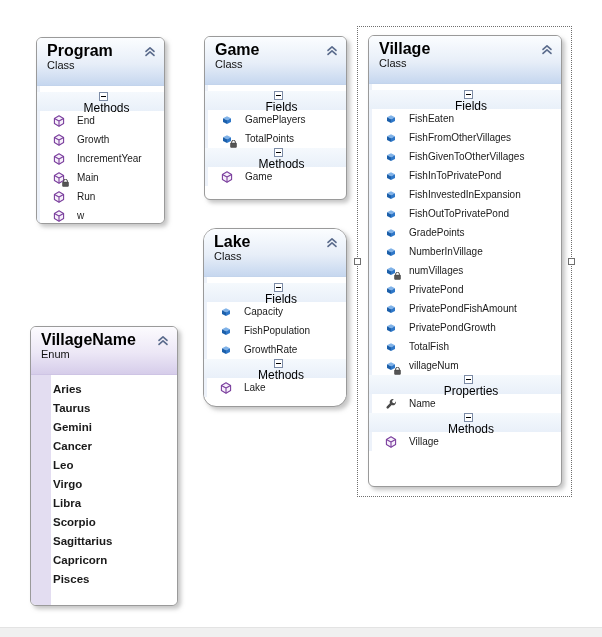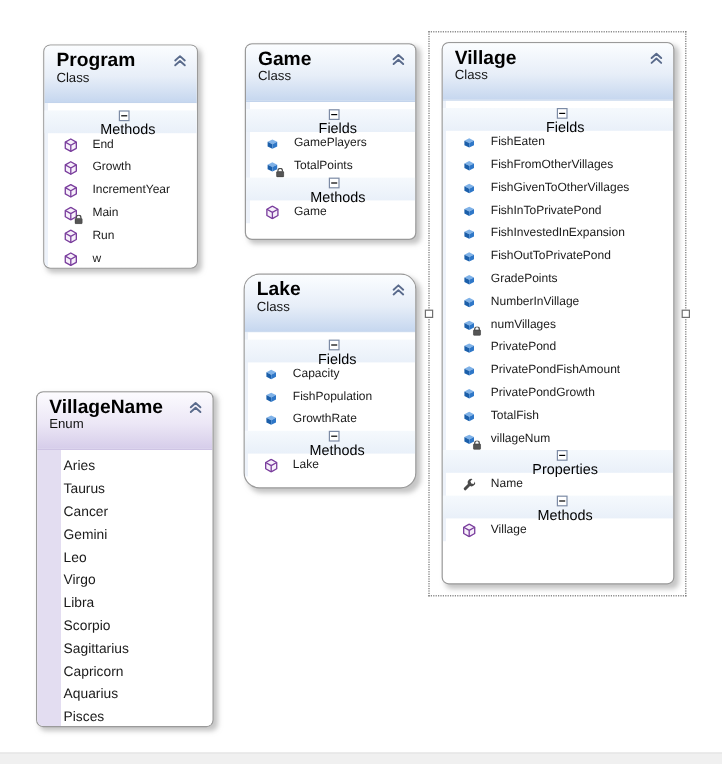--- a/index.html
+++ b/index.html
@@ -53,21 +53,21 @@
   .expander::after{
     content:"";position:absolute;left:1px;right:1px;top:3px;height:1px;background:#000;
   }
   .member-row{height:19px;display:flex;align-items:center;}
   .member-icon{
     width:12px;height:12px;margin-left:16px;position:relative;flex:0 0 12px;
   }
   .member-icon svg{display:block;}
   .lock-badge{position:absolute;right:-4px;bottom:-3px;width:7px;height:8px;}
   .member-label{font-size:10px;color:#1a1a1a;margin-left:12px;white-space:nowrap;}
-  .enum-row{height:19px;display:flex;align-items:center;padding-left:22px;}
+  .enum-row{height:19px;display:flex;align-items:center;padding-left:22px;font-weight:bold;}
   .enum-label{font-size:11.5px;color:#1a1a1a;white-space:nowrap;}
   
   #box-program{left:36px;top:37px;width:127px;height:185px;}
   #box-game{left:204px;top:36px;width:141px;height:162px;}
   #box-lake{left:203px;top:228px;width:142px;height:177px;border-radius:13px;}
   #box-village{left:368px;top:35px;width:192px;height:450px;}
   #box-villagename{left:30px;top:326px;width:146px;height:278px;}
   .selection-rect{
     position:absolute;left:357px;top:26px;width:213px;height:469px;
     border:1px dotted #6f6f6f;
@@ -482,45 +482,42 @@
         </svg></span>
   </div>
   <div class="box-body enum-body" style="height:230px;">
       <div class="enum-row">
         <span class="enum-label">Aries</span>
       </div>
       <div class="enum-row">
         <span class="enum-label">Taurus</span>
       </div>
       <div class="enum-row">
+        <span class="enum-label">Gemini</span>
+      </div>
+      <div class="enum-row">
         <span class="enum-label">Cancer</span>
       </div>
       <div class="enum-row">
-        <span class="enum-label">Gemini</span>
-      </div>
-      <div class="enum-row">
         <span class="enum-label">Leo</span>
       </div>
       <div class="enum-row">
         <span class="enum-label">Virgo</span>
       </div>
       <div class="enum-row">
         <span class="enum-label">Libra</span>
       </div>
       <div class="enum-row">
         <span class="enum-label">Scorpio</span>
       </div>
       <div class="enum-row">
         <span class="enum-label">Sagittarius</span>
       </div>
       <div class="enum-row">
         <span class="enum-label">Capricorn</span>
-      </div>
-      <div class="enum-row">
-        <span class="enum-label">Aquarius</span>
       </div>
       <div class="enum-row">
         <span class="enum-label">Pisces</span>
       </div>
     </div>
 </div>
 
 <div class="bottom-bar"></div>
 
 </body></html>

